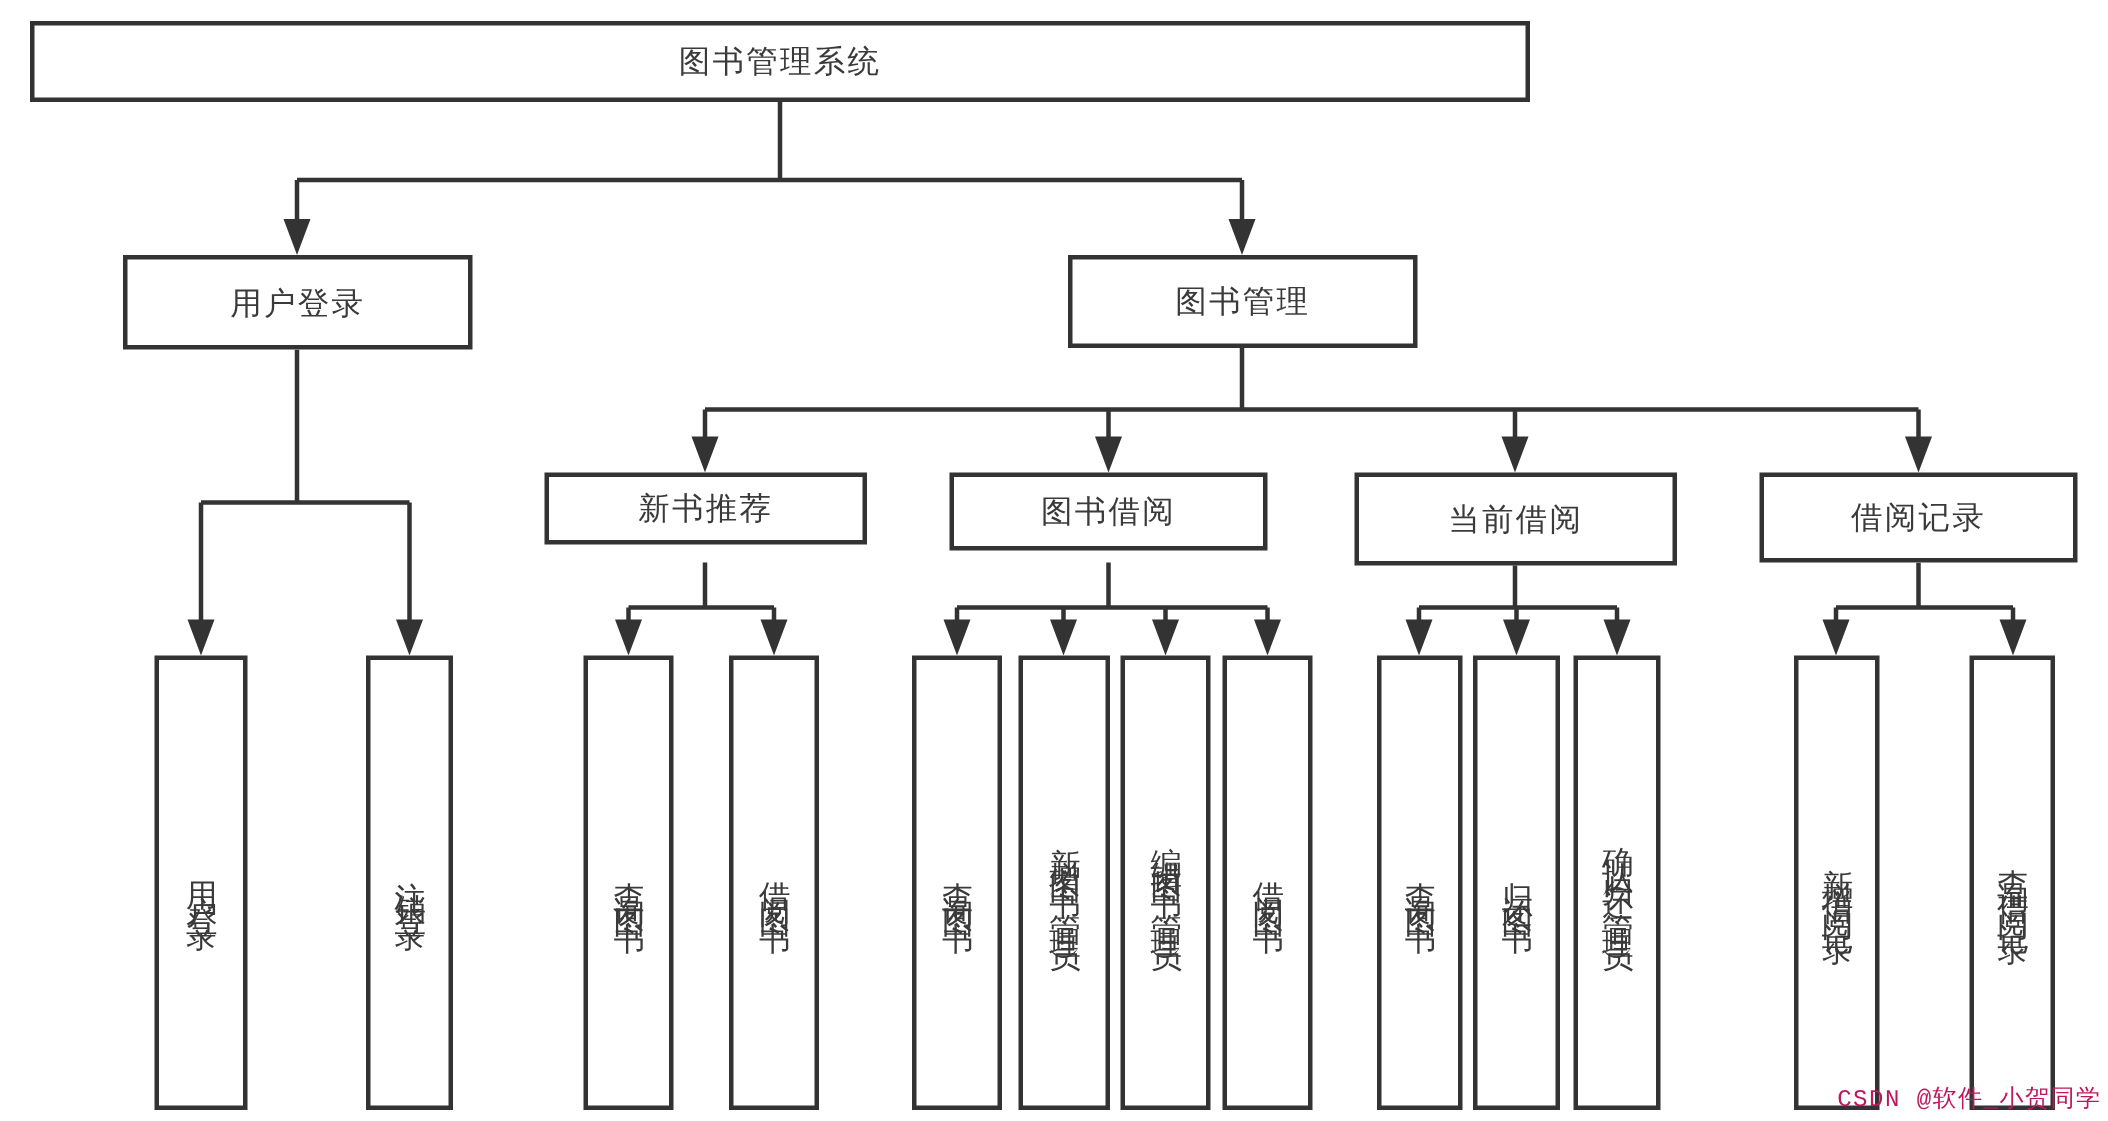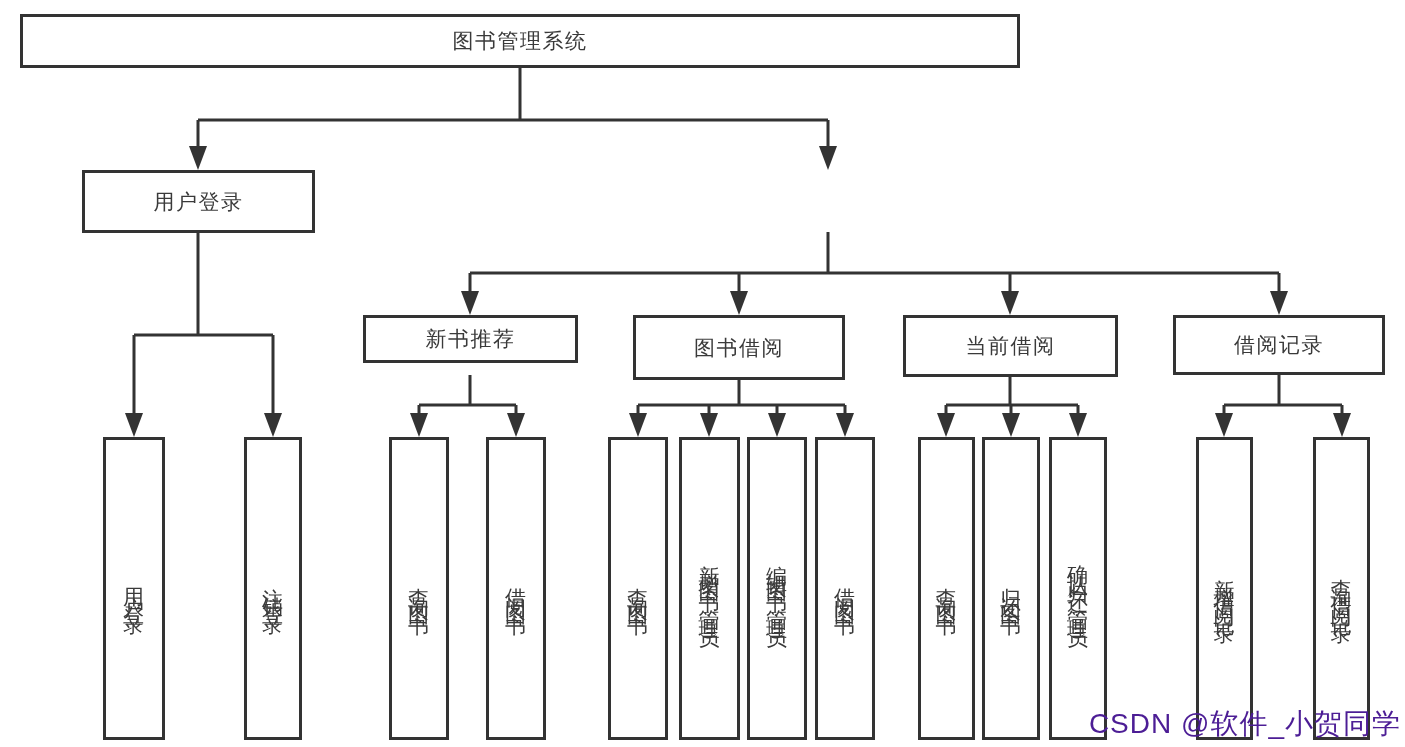--- a/index.html
+++ b/index.html
@@ -42,25 +42,26 @@
     text-orientation: mixed;
     font-size: 21px;
     letter-spacing: 9px;
     line-height: 1.1;
     white-space: nowrap;
   }
   .watermark {
     position: absolute;
     right: 4px;
     bottom: 4px;
-    font-size: 28px;
+    font-size: 16px;
     letter-spacing: 1px;
-    color: #4c1d95;
+    color: #be185d;
     z-index: 10;
     white-space: nowrap;
+    font-family: Liberation Mono, monospace;
   }
 </style>
 </head>
 <body>
 
 <div class="canvas">
 
   <svg class="connectors" viewBox="0 0 1405 747" xmlns="http://www.w3.org/2000/svg">
 
     <g stroke="#333333" stroke-width="3" fill="none">
@@ -125,25 +126,28 @@
     </g>
   </svg>
 
   <div class="node" style="left:20px;top:14px;width:1000px;height:54px;">
     <span class="htext">图书管理系统</span>
   </div>
 
   <div class="node" style="left:82px;top:170px;width:233px;height:63px;">
     <span class="htext">用户登录</span>
   </div>
+  <div class="node" style="left:712px;top:170px;width:233px;height:62px;">
+    <span class="htext">图书管理</span>
+  </div>
 
   <div class="node" style="left:363px;top:315px;width:215px;height:48px;">
     <span class="htext">新书推荐</span>
   </div>
-  <div class="node" style="left:633px;top:315px;width:212px;height:65px;">
+  <div class="node" style="left:633px;top:315px;width:212px;height:52px;">
     <span class="htext">图书借阅</span>
   </div>
   <div class="node" style="left:903px;top:315px;width:215px;height:62px;">
     <span class="htext">当前借阅</span>
   </div>
   <div class="node" style="left:1173px;top:315px;width:212px;height:60px;">
     <span class="htext">借阅记录</span>
   </div>
 
   <div class="node" style="left:103px;top:437px;width:62px;height:303px;">

